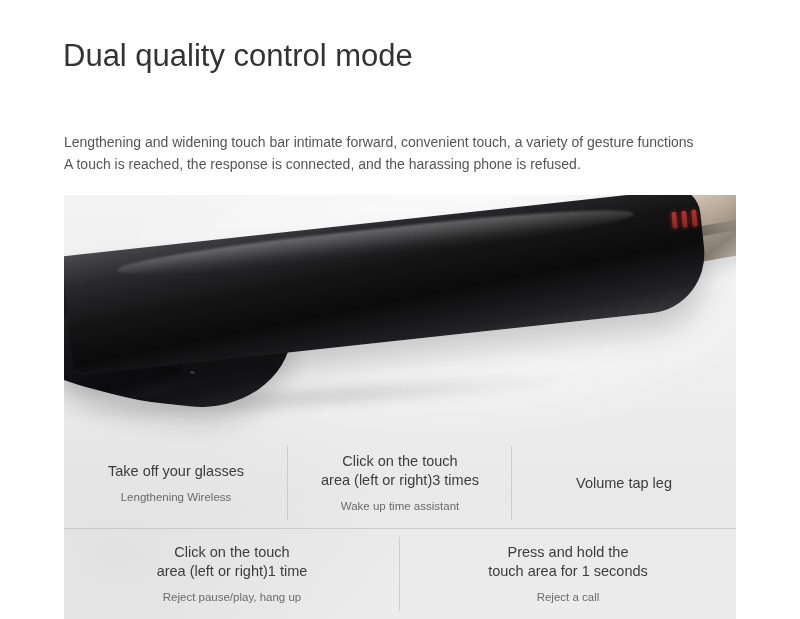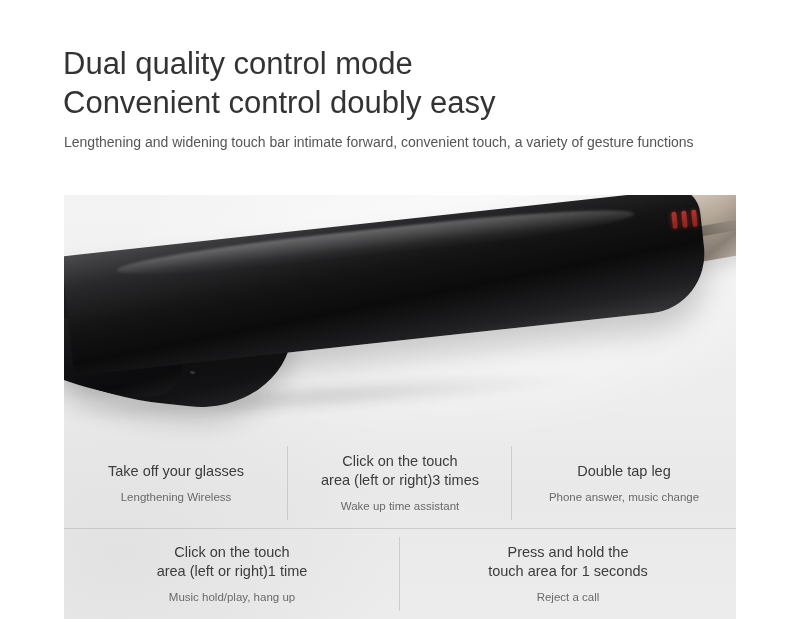--- a/index.html
+++ b/index.html
@@ -19,21 +19,21 @@
   .page {
     position: relative;
     width: 800px;
     height: 619px;
     background: #ffffff;
   }
 
   .headings {
     position: absolute;
     left: 63px;
-    top: 44px;
+    top: 36px;
     width: 700px;
   }
   .headline-1, .headline-2 {
     font-size: 31px;
     line-height: 39px;
     font-weight: 400;
     color: #333333;
     letter-spacing: 0px;
     white-space: nowrap;
   }
@@ -242,25 +242,25 @@
     font-weight: 400;
   }
 </style>
 </head>
 <body>
 
 <div class="page">
 
   <div class="headings">
     <div class="headline-1">Dual quality control mode</div>
-    <div class="headline-2">Convenient control doubly easy</div>
   </div>
 
   <div class="subcopy">
     <div class="subline">Lengthening and widening touch bar intimate forward, convenient touch, a variety of gesture functions</div>
+    <div class="subline">A touch is reached, the response is connected, and the harassing phone is refused.</div>
   </div>
 
   <div class="hero">
     <div class="hero-bg-soft"></div>
 
     <div class="device">
       <div class="device-shadow"></div>
       <div class="arm-tail"></div>
       <div class="arm-tip"></div>
       <div class="tail-gloss"></div>
@@ -282,30 +282,29 @@
         <div class="cell div-right">
           <div class="cell-title">Take off your glasses</div>
           <div class="cell-sub">Lengthening Wireless</div>
         </div>
         <div class="cell div-right">
           <div class="cell-title">Click on the touch
 area (left or right)3 times</div>
           <div class="cell-sub">Wake up time assistant</div>
         </div>
         <div class="cell">
-          <div class="cell-title">Double tap leg</div>
-          <div class="cell-sub">Phone answer, music change</div>
+          <div class="cell-title">Volume tap leg</div>
         </div>
       </div>
 
       <div class="grid-row">
         <div class="cell div-right">
           <div class="cell-title">Click on the touch
 area (left or right)1 time</div>
-          <div class="cell-sub">Music hold/play, hang up</div>
+          <div class="cell-sub">Reject pause/play, hang up</div>
         </div>
         <div class="cell">
           <div class="cell-title">Press and hold the
 touch area for 1 seconds</div>
           <div class="cell-sub">Reject a call</div>
         </div>
       </div>
 
     </div>
   </div>

